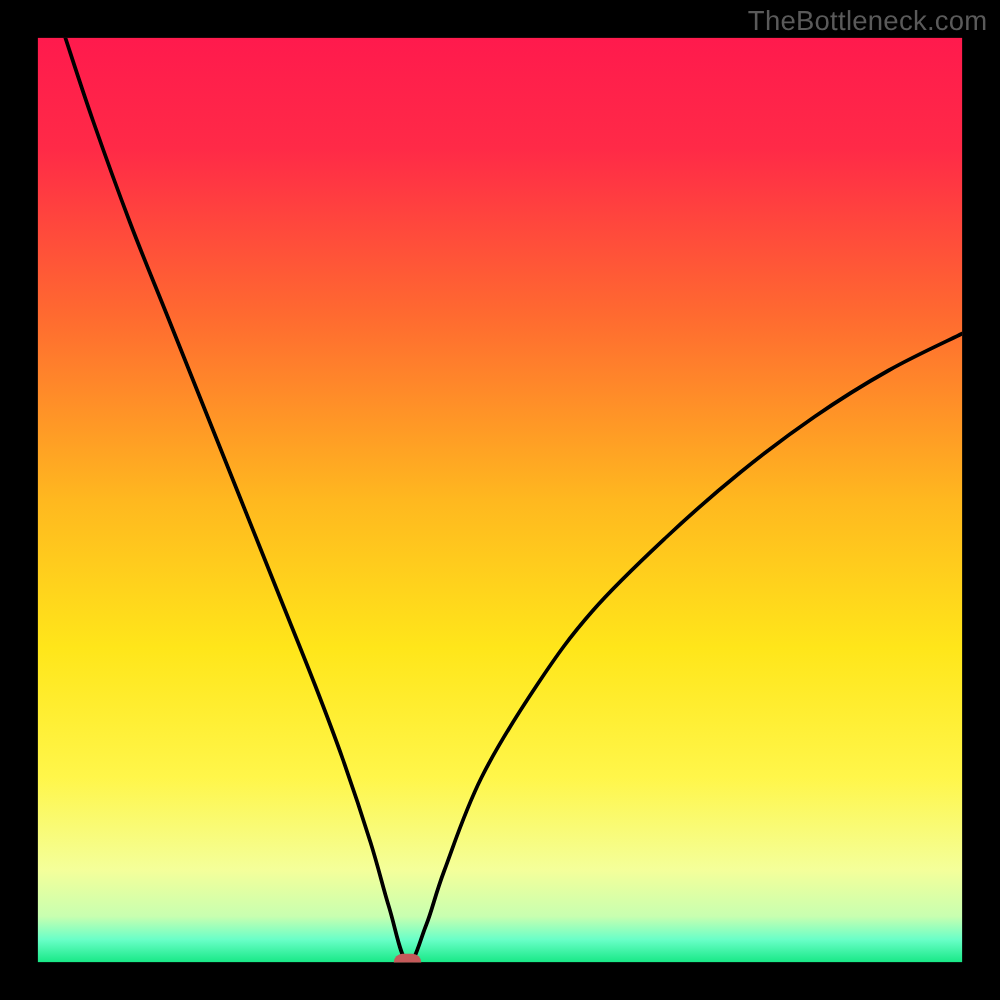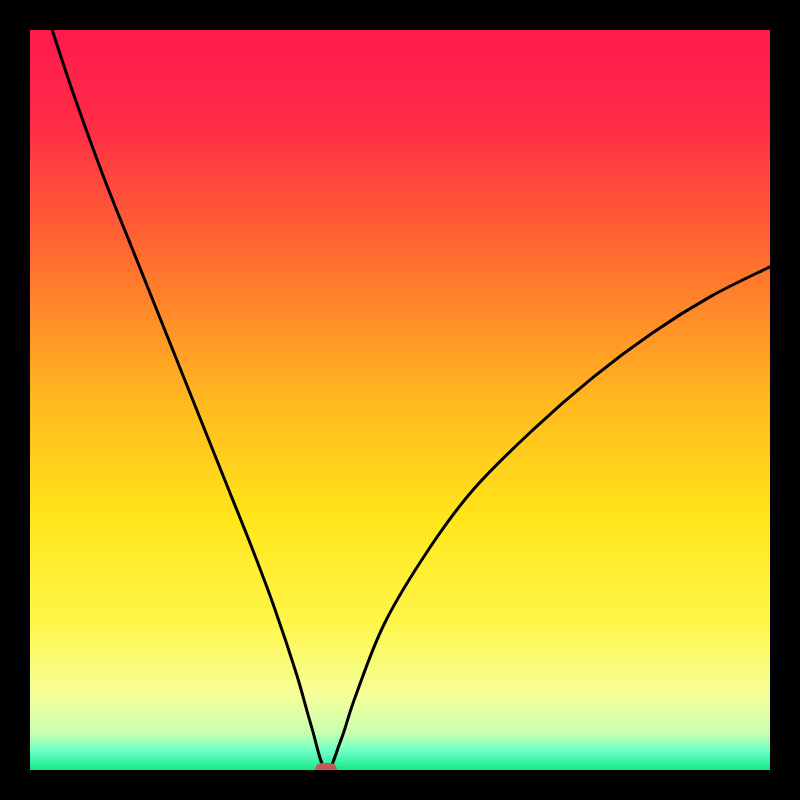--- a/index.html
+++ b/index.html
@@ -80,13 +80,14 @@
       <rect x="0" y="0" width="740" height="740" fill="url(#g)"></rect>
     </svg>
 
     <svg class="curve" viewBox="0 0 740 740" preserveAspectRatio="none">
       <path id="curve-path" d="M 22.2 0 C 26.195999999999998 11.988000000000003, 35.076 39.96000000000002, 44.4 66.60000000000002 C 53.724 93.24000000000002, 63.344 120.028, 74 148 C 84.656 175.97199999999998, 92.94400000000002 195.36, 103.60000000000001 222 C 114.256 248.64, 122.54399999999998 269.36, 133.2 296 C 143.856 322.64, 152.144 343.36, 162.8 370 C 173.45600000000002 396.64, 181.744 417.36, 192.4 444 C 203.056 470.64, 212.676 494.024, 222 518 C 231.324 541.976, 236.20800000000003 554.556, 244.20000000000002 577.2 C 252.192 599.844, 259.74 622.4879999999999, 266.4 643.8 C 273.05999999999995 665.112, 275.87199999999996 678.284, 281.2 695.6 C 286.528 712.916, 290.67199999999997 737.336, 296 740 C 301.32800000000003 742.664, 305.472 723.72, 310.8 710.4 C 316.12800000000004 697.0799999999999, 317.608 687.312, 325.6 666 C 333.59200000000004 644.688, 341.88 618.64, 355.2 592 C 368.52 565.36, 383.61600000000004 541.976, 399.6 518 C 415.584 494.024, 425.352 480.112, 444 458.8 C 462.648 437.488, 481.88800000000003 419.58, 503.20000000000005 399.59999999999997 C 524.5120000000001 379.61999999999995, 541.088 365.11599999999993, 562.4 347.79999999999995 C 583.712 330.484, 600.288 318.052, 621.6 303.40000000000003 C 642.912 288.74800000000005, 659.488 278.388, 680.8000000000001 266.4 C 702.1120000000001 254.41199999999998, 729.344 242.12799999999996, 740 236.79999999999995" fill="none" stroke-width="3" stroke-linejoin="round" stroke-linecap="round" stroke="#000000"></path>
     </svg>
 
     <div class="marker" id="marker" style="left: 296px; top: 740px; background: rgb(196, 90, 90);"></div>
   </div>
 
+  <div class="watermark">TheBottleneck.com</div>
 </div>
 
 </body></html>

